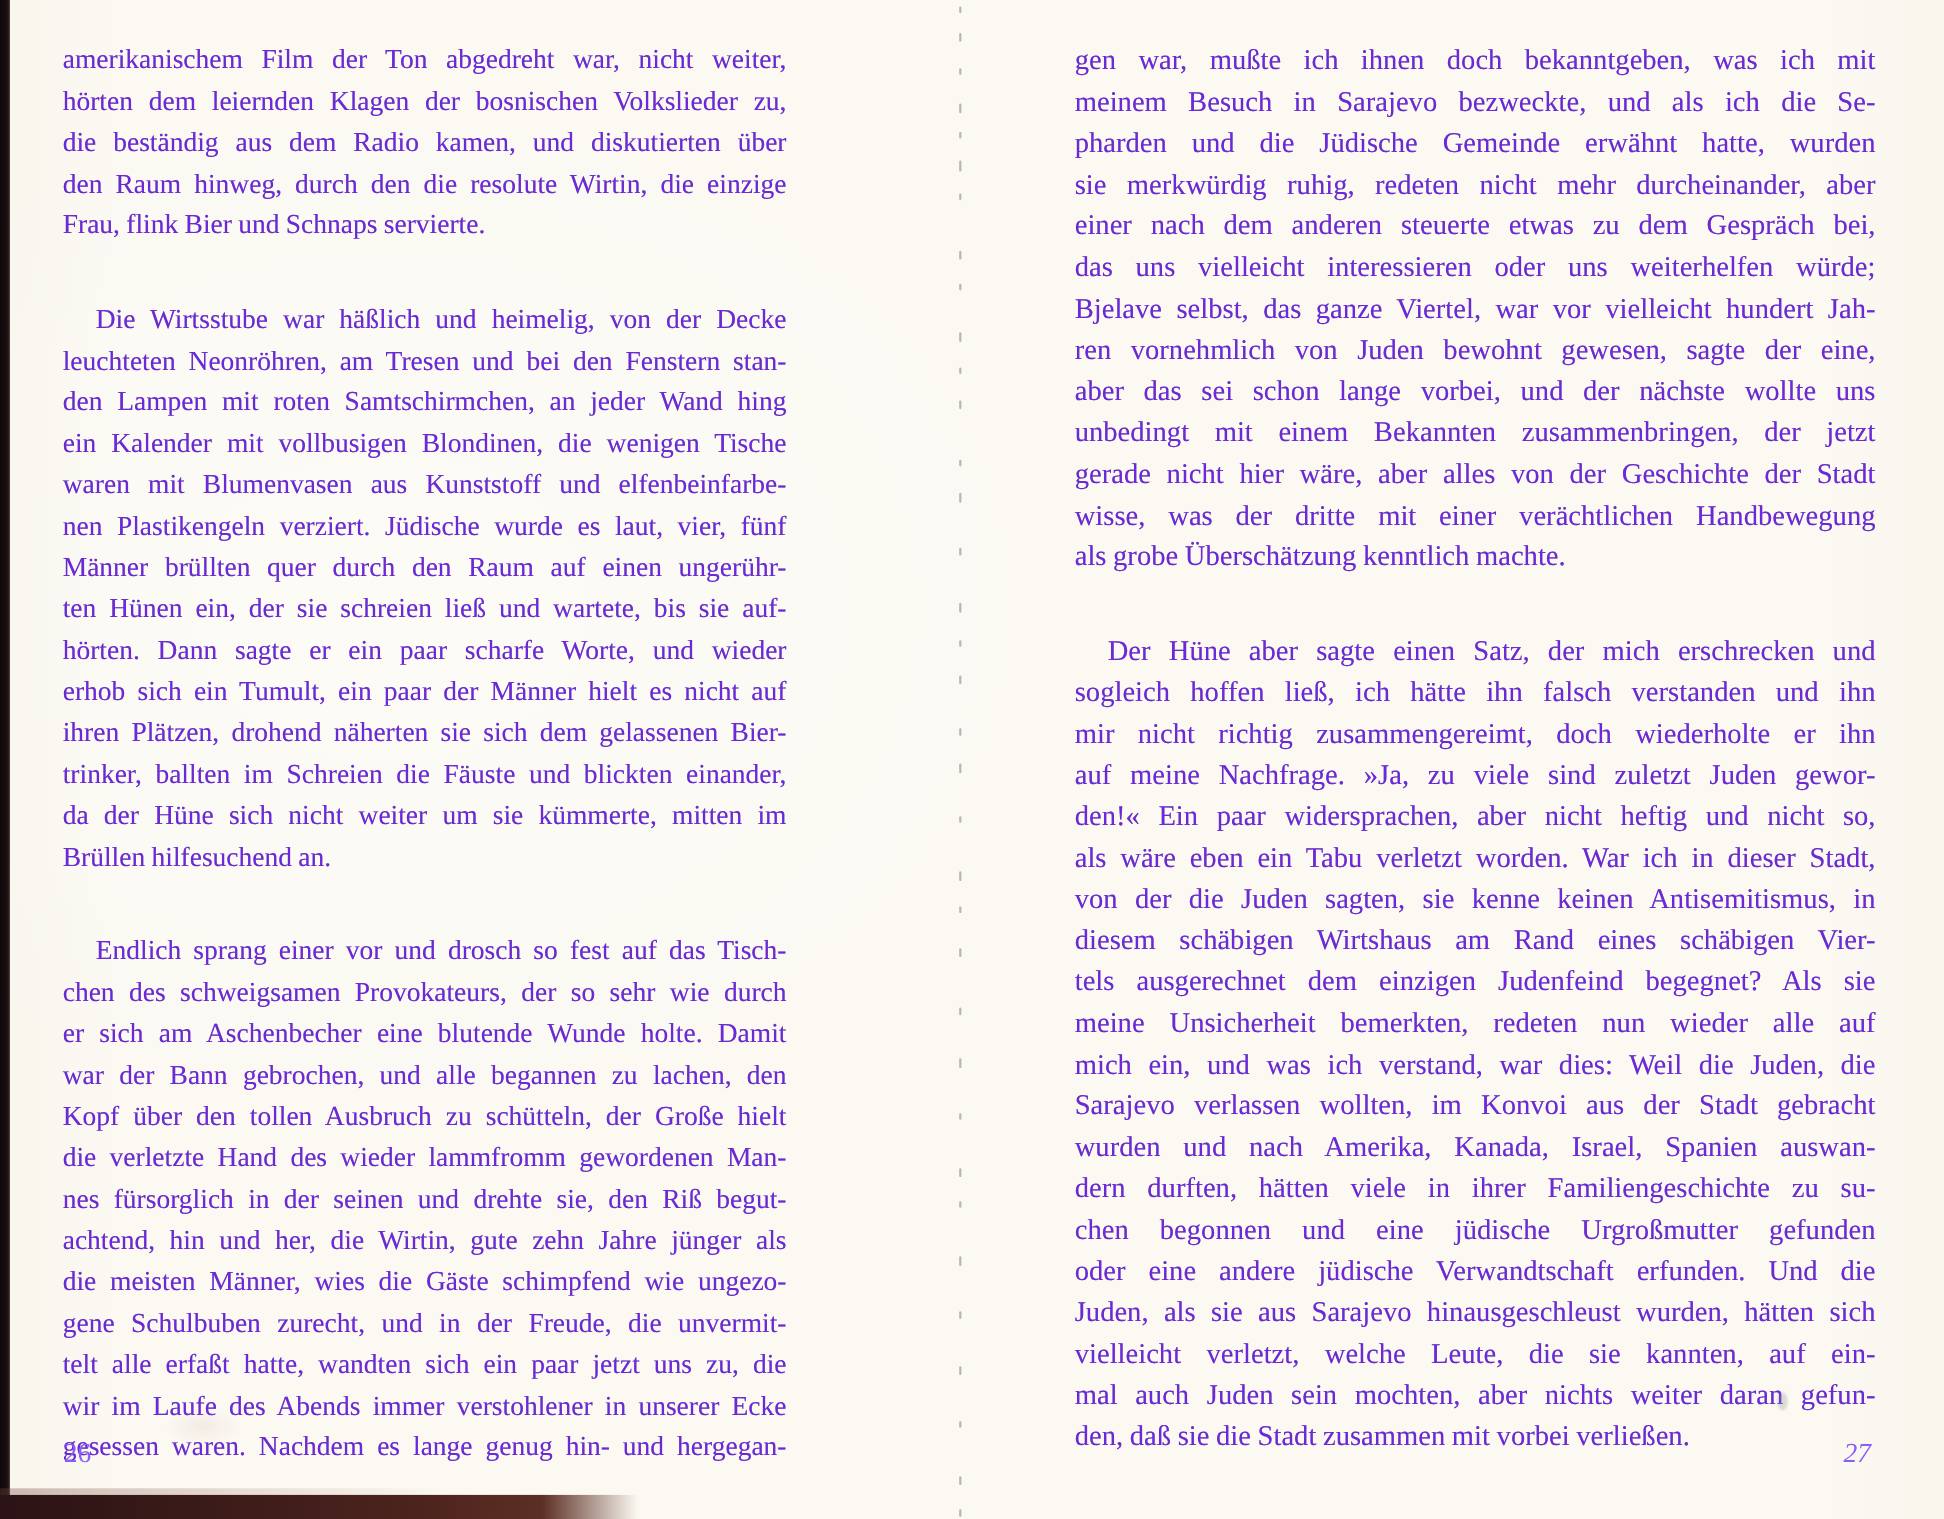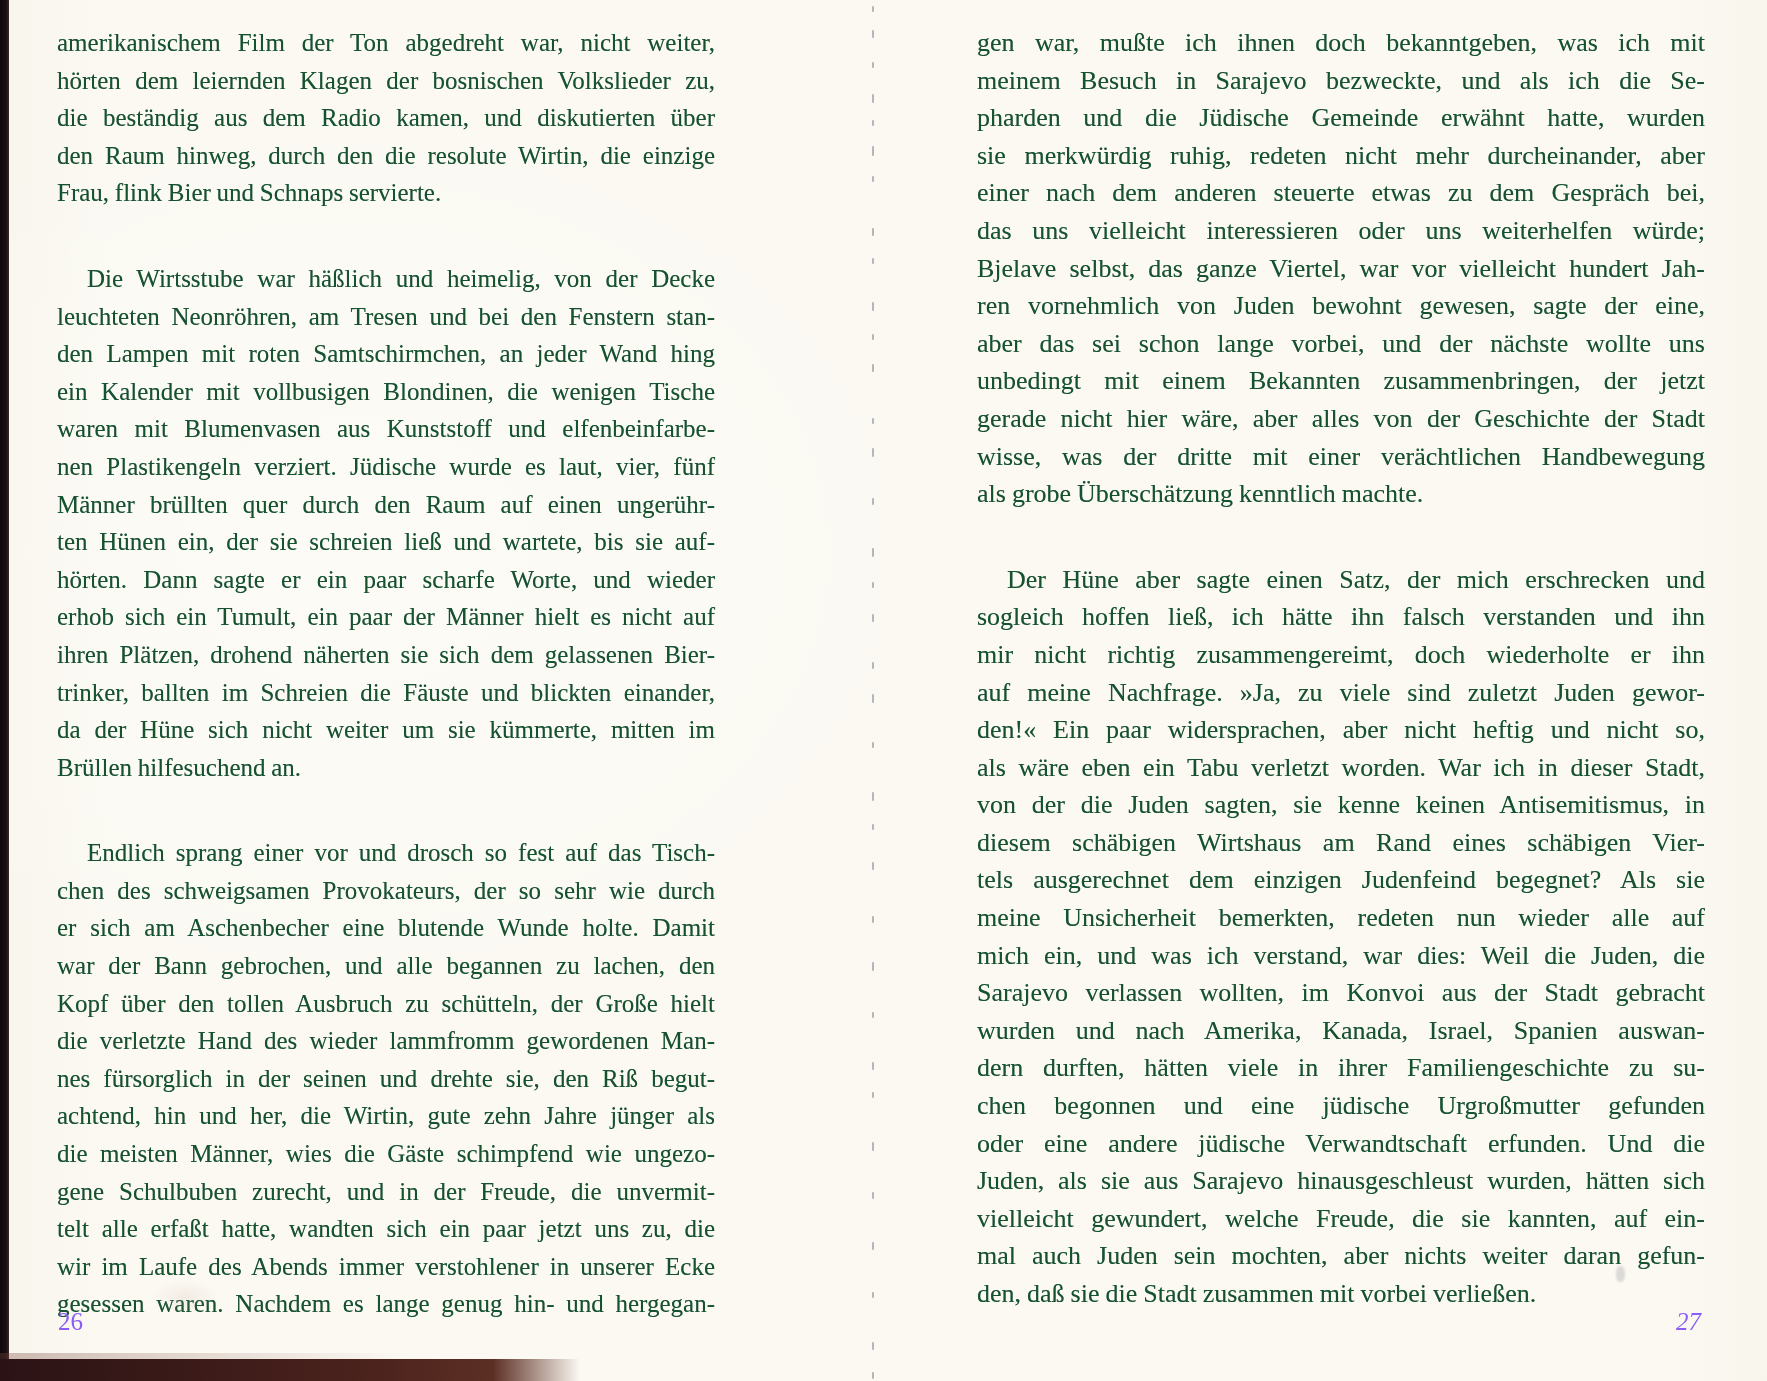--- a/index.html
+++ b/index.html
@@ -46,22 +46,22 @@
   .cover-band::before {
     content: "";
     position: absolute;
     left: 0; top: -6px;
     width: 70%; height: 6px;
     background: linear-gradient(to right, rgba(120,70,60,0.35), rgba(120,70,60,0));
   }
   
   .page-text {
     position: absolute;
-    top: 24px;
-    color: #14532d;
+    top: 36px;
+    color: #6d28d9;
     text-shadow: 0 0 0.5px rgba(93,105,128,0.55);
   }
   .page-text.left {
     left: 57px;
     width: 658px;
     font-size: 25px;
     line-height: 37.6px;
   }
   .page-text.right {
     left: 977px;
@@ -187,21 +187,21 @@
       <div class="line">diesem schäbigen Wirtshaus am Rand eines schäbigen Vier-</div>
       <div class="line">tels ausgerechnet dem einzigen Judenfeind begegnet? Als sie</div>
       <div class="line">meine Unsicherheit bemerkten, redeten nun wieder alle auf</div>
       <div class="line">mich ein, und was ich verstand, war dies: Weil die Juden, die</div>
       <div class="line">Sarajevo verlassen wollten, im Konvoi aus der Stadt gebracht</div>
       <div class="line">wurden und nach Amerika, Kanada, Israel, Spanien auswan-</div>
       <div class="line">dern durften, hätten viele in ihrer Familiengeschichte zu su-</div>
       <div class="line">chen begonnen und eine jüdische Urgroßmutter gefunden</div>
       <div class="line">oder eine andere jüdische Verwandtschaft erfunden. Und die</div>
       <div class="line">Juden, als sie aus Sarajevo hinausgeschleust wurden, hätten sich</div>
-      <div class="line">vielleicht gewundert, welche Freude, die sie kannten, auf ein-</div>
+      <div class="line">vielleicht verletzt, welche Leute, die sie kannten, auf ein-</div>
       <div class="line">mal auch Juden sein mochten, aber nichts weiter daran gefun-</div>
       <div class="line flush">den, daß sie die Stadt zusammen mit vorbei verließen.</div>
     </div>
 
   <div class="page-number left">26</div>
 
   <div class="page-number right">27</div>
 
   <div id="stitches">
       <div class="stitch" style="top: 6px; height: 6px;"></div>

